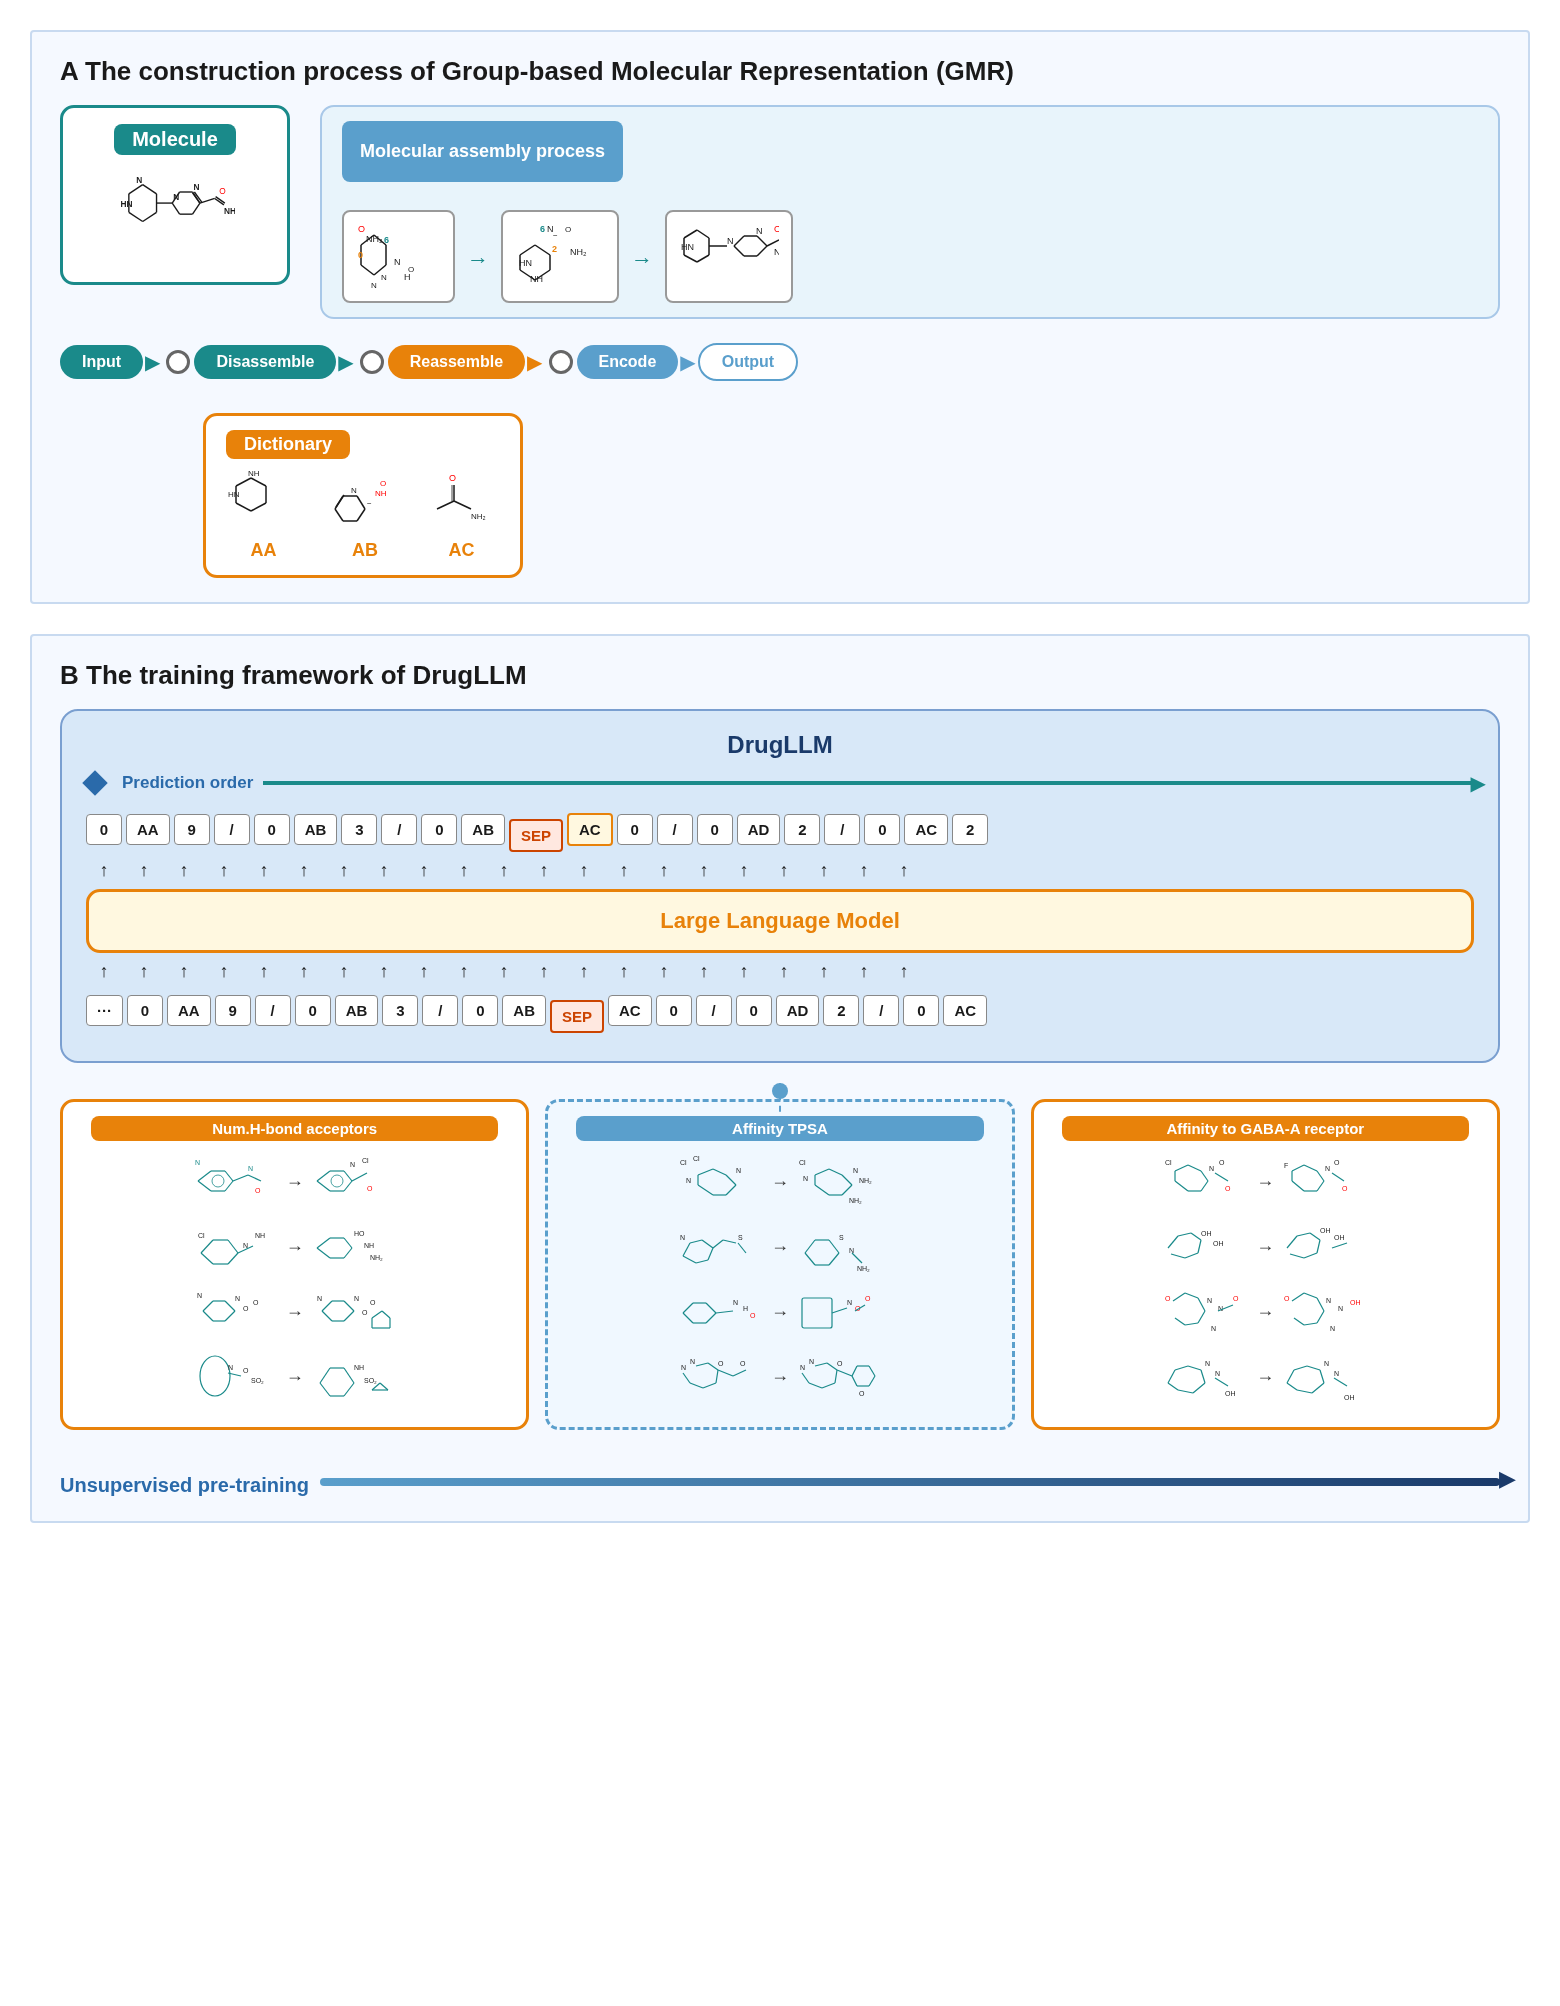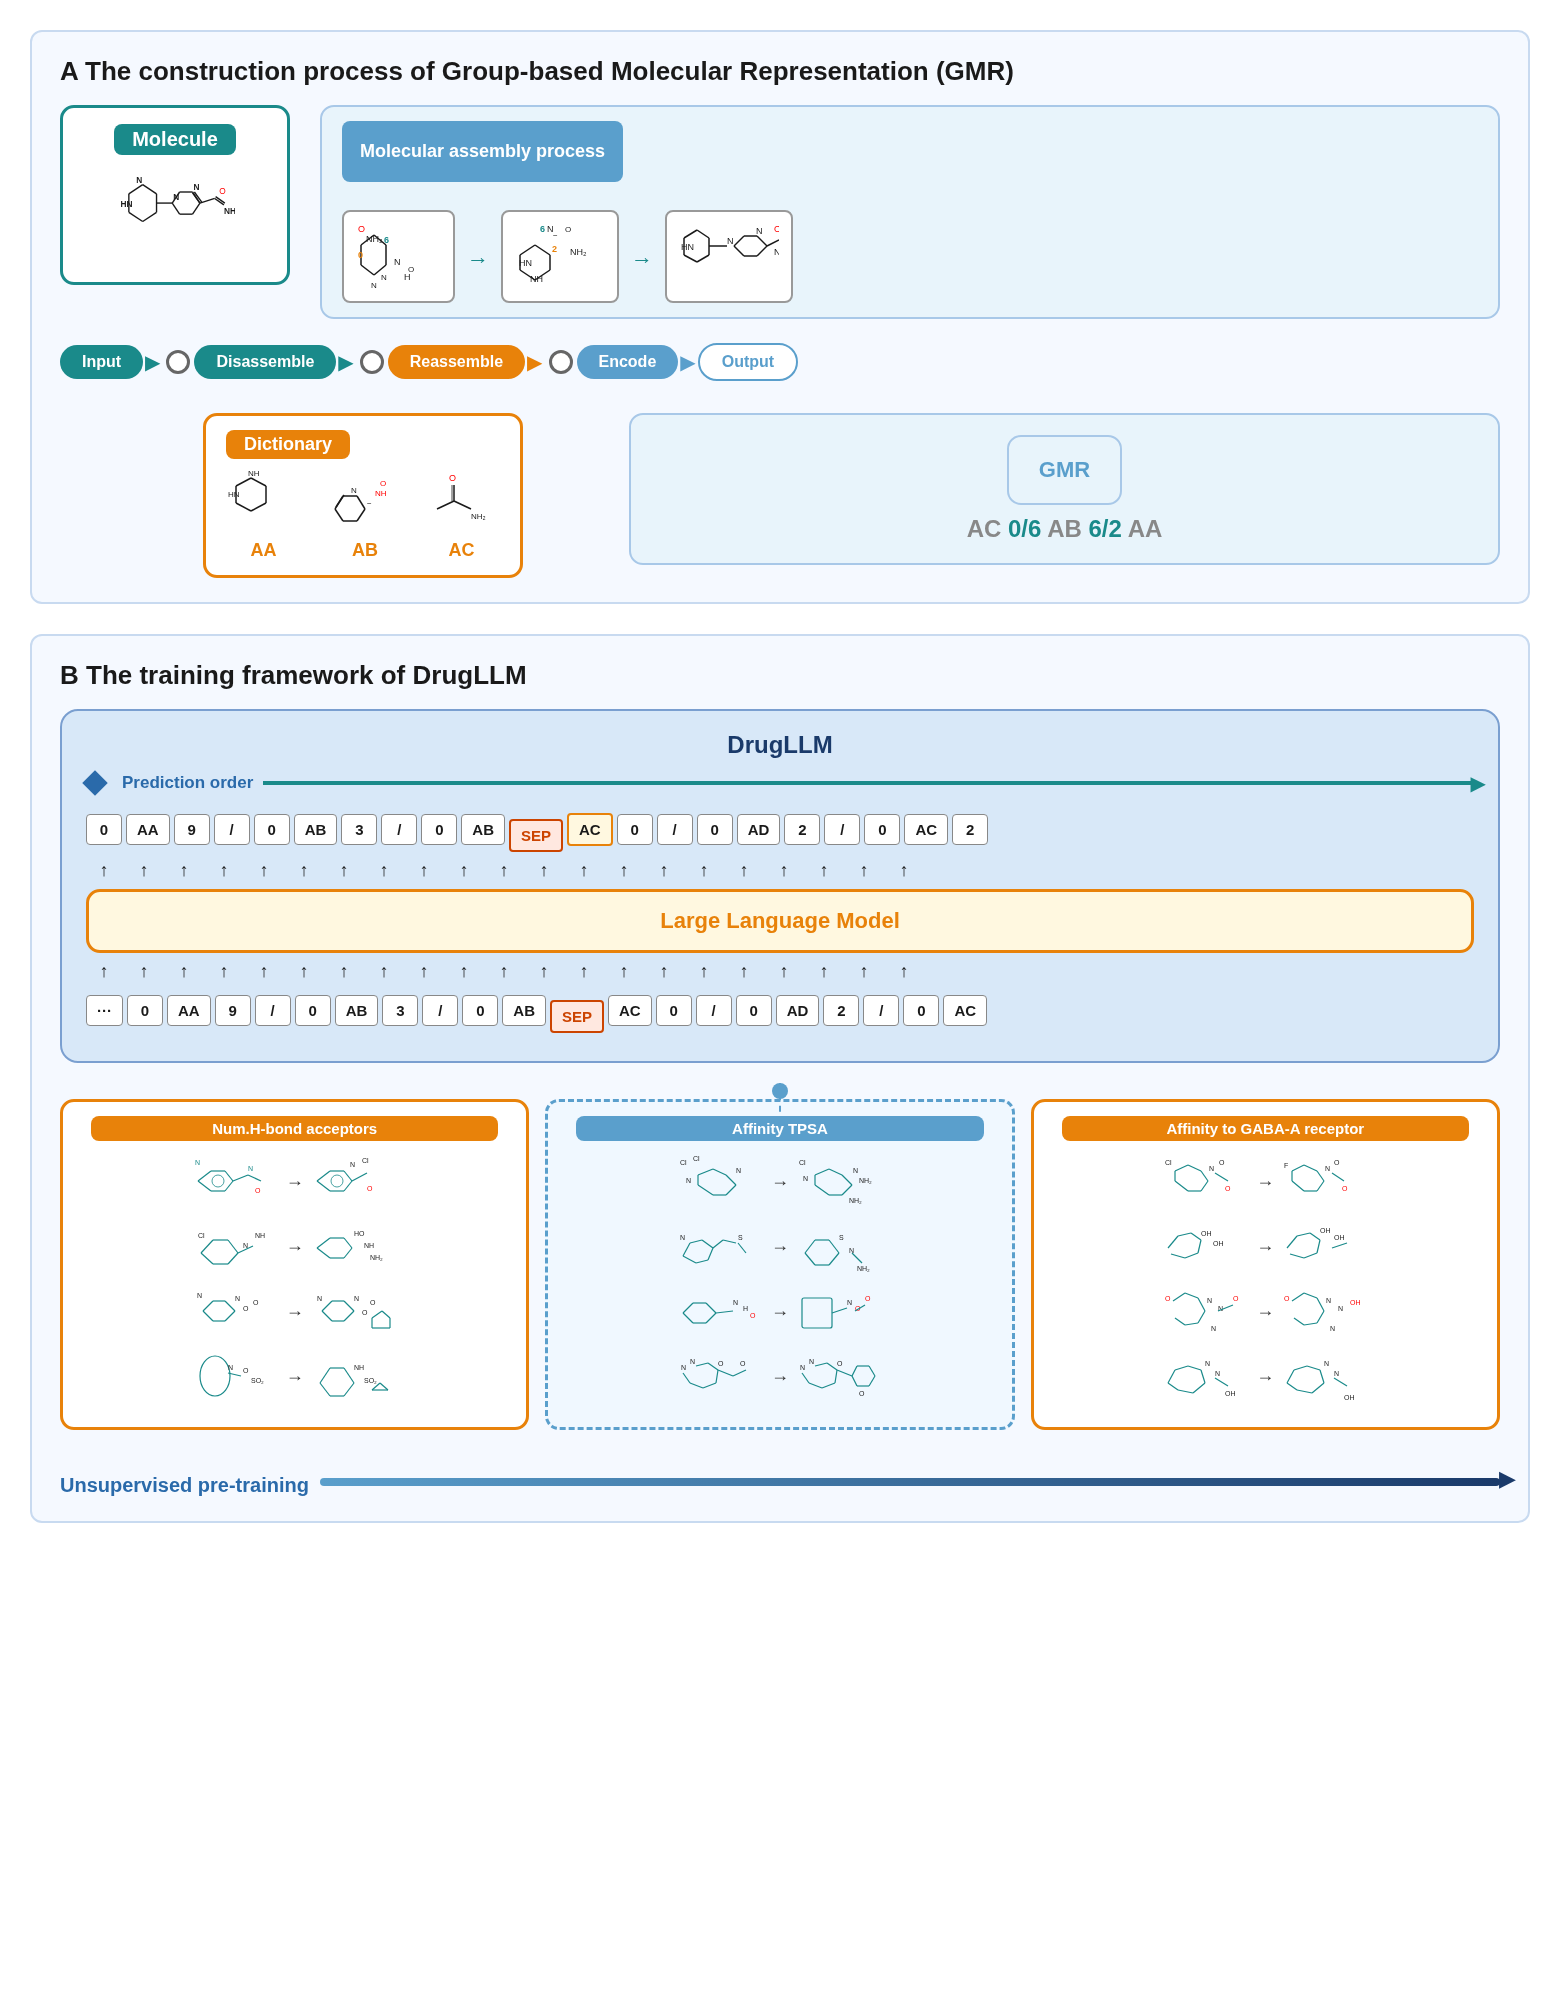--- a/index.html
+++ b/index.html
@@ -6,21 +6,21 @@
     body {
       width: 1560px;
       min-height: 2006px;
       background: #fff;
       font-family: Arial, sans-serif;
       padding: 30px;
     }
 
     .section {
       border: 2px solid #c8daf0;
-      border-radius: 12px;
+      border-radius: 4px;
       background: #f5f9ff;
       margin-bottom: 30px;
       padding: 24px 28px;
     }
 
     .section-title {
       font-size: 26px;
       font-weight: bold;
       color: #1a1a1a;
       margin-bottom: 18px;
@@ -587,30 +587,20 @@
               <text x="20" y="10" font-size="9" fill="red">O</text>
               <text x="42" y="48" font-size="8" fill="#1a1a1a">NH₂</text>
             </svg>
             <span class="dict-label">AC</span>
           </div>
         </div>
       </div>
 
       <div style="width:60px;"></div>
 
-      <div class="gmr-box">
-        <div class="gmr-box box-title">GMR</div>
-        <div class="gmr-sequence">
-          <span class="gmr-gray">AC</span>
-          <span class="gmr-teal"> <b>0/6</b> </span>
-          <span class="gmr-gray">AB</span>
-          <span class="gmr-teal"> <b>6/2</b> </span>
-          <span class="gmr-gray">AA</span>
-        </div>
-      </div>
     </div>
   </div>
 </div>
 
 <div class="section">
   <div class="section-title">B The training framework of DrugLLM</div>
 
   <div class="section-b-content">
 
     <div class="drugllm-box">

